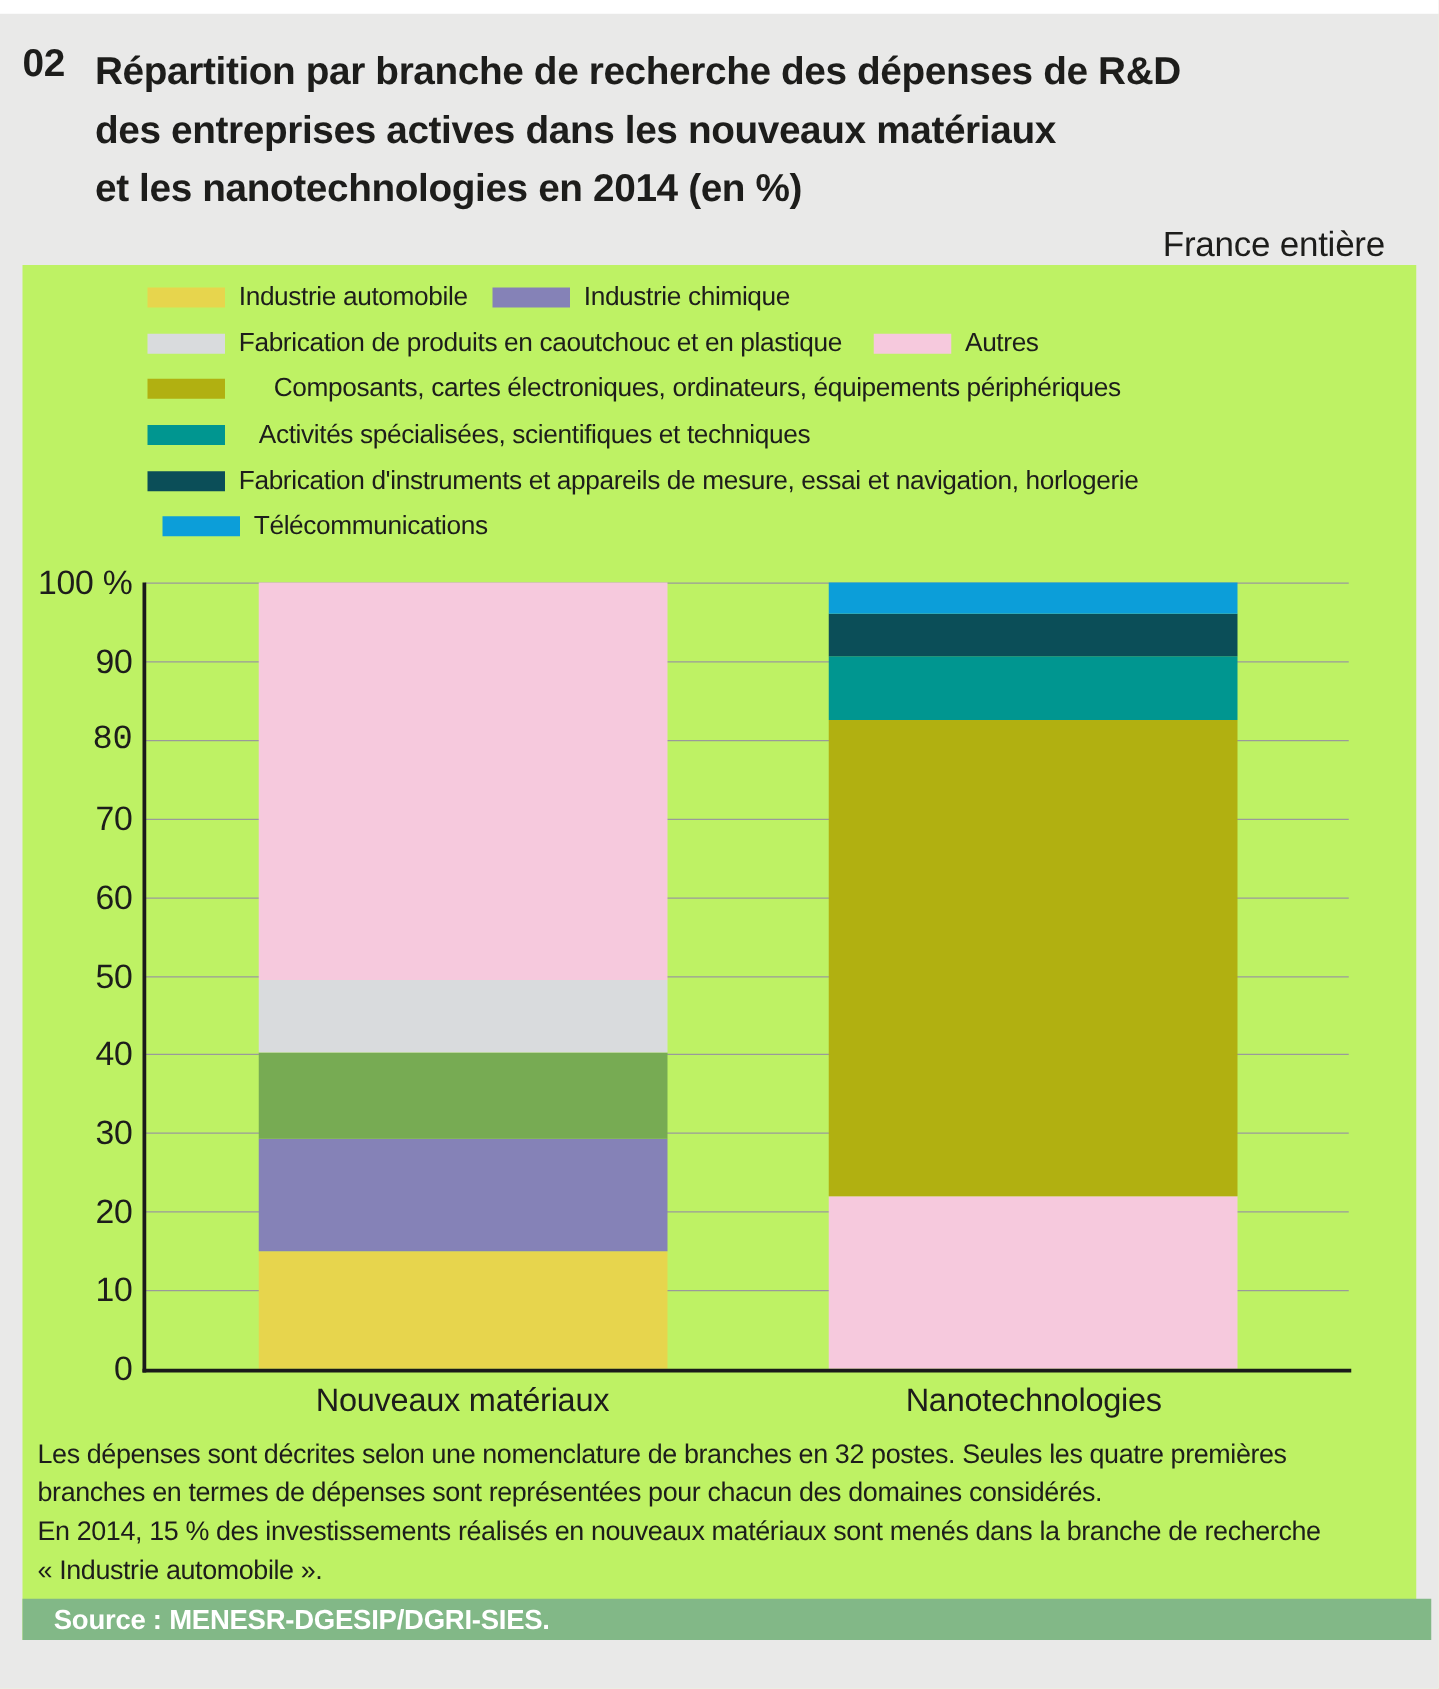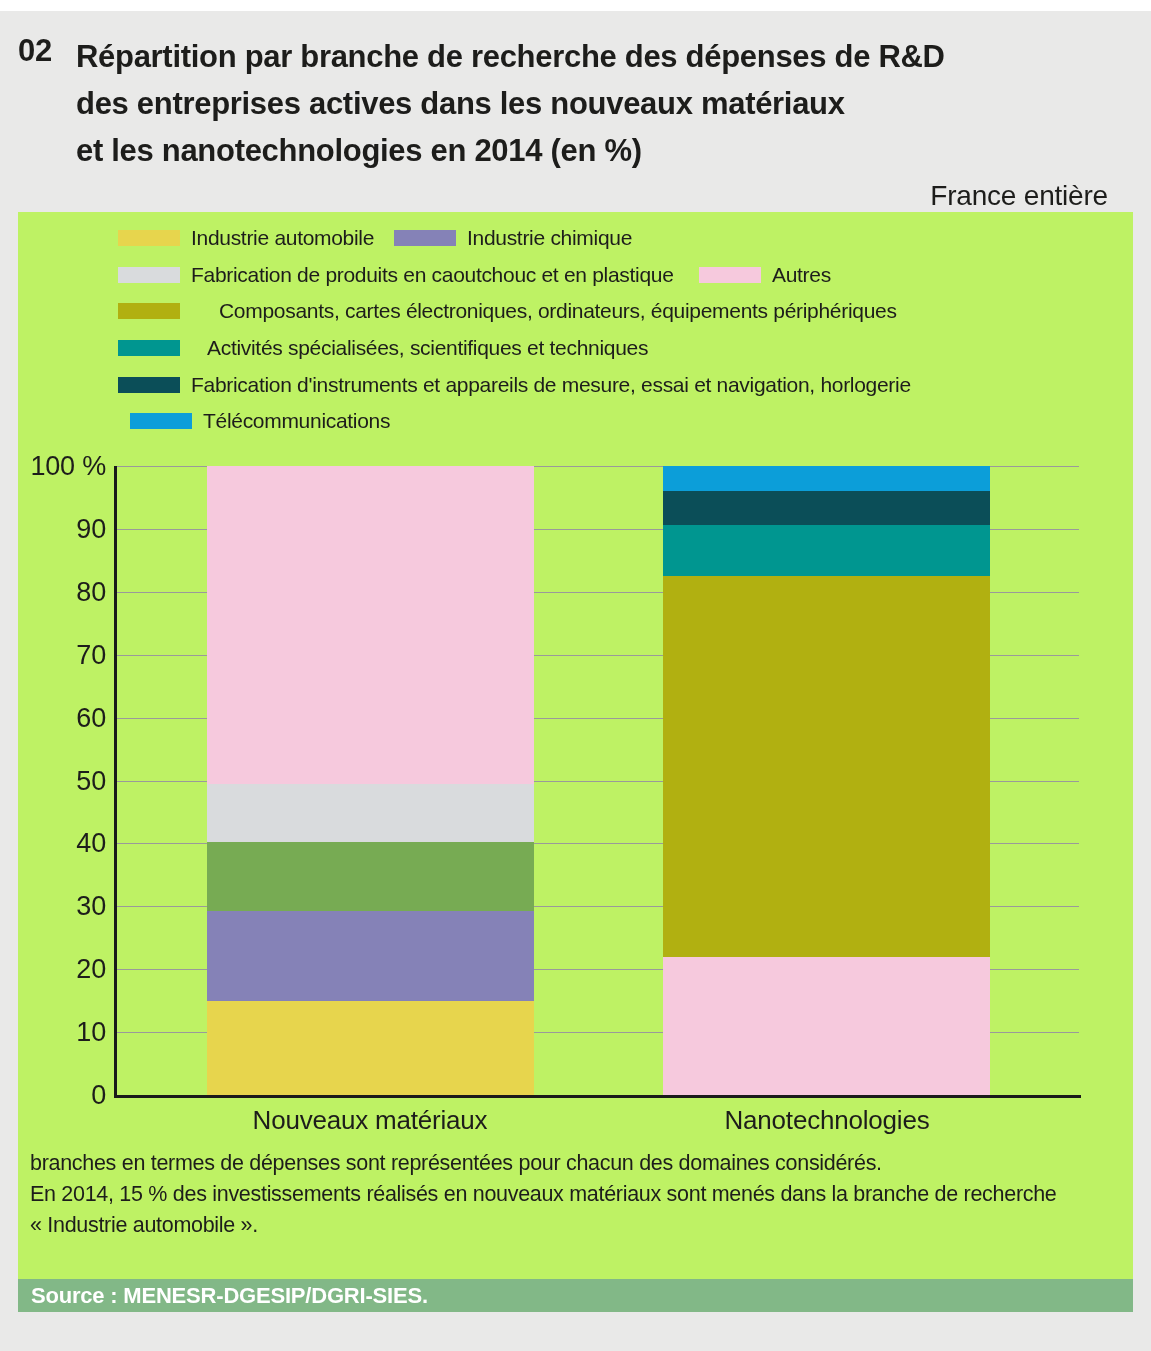--- a/index.html
+++ b/index.html
@@ -38,21 +38,21 @@
   .bar-0{left:91px;width:327px;}
   .bar-1{left:547px;width:327px;}
   .segment{position:absolute;left:0;width:100%;}
   .x-label{position:absolute;top:893px;width:400px;text-align:center;font-size:26px;letter-spacing:-0.2px;}
   .xl-0{left:152px;}
   .xl-1{left:609px;}
 
   .notes{position:absolute;left:12px;top:936px;font-size:21.5px;line-height:31px;letter-spacing:-0.3px;}
   .note-line{white-space:nowrap;}
 
-  .source-bar{position:absolute;left:0;bottom:0;width:100%;height:33px;display:flex;align-items:center;}
+  .source-bar{position:absolute;left:0;bottom:0;width:100%;height:33px;display:flex;align-items:center;padding-left:12px;}
   .source-text{font-size:22px;font-weight:bold;color:#ffffff;padding-left:13px;letter-spacing:-0.2px;white-space:nowrap;}
 </style>
 </head>
 <body>
 
 <div class="page" style="background: rgb(233, 233, 232);">
   <div class="top-strip"></div>
 
   <div class="fig-num">02</div>
 
@@ -95,21 +95,21 @@
       <span class="legend-label">Fabrication d'instruments et appareils de mesure, essai et navigation, horlogerie</span>
     </div>
     <div class="legend-item li-8">
       <span class="swatch" style="background: rgb(12, 158, 217);"></span>
       <span class="legend-label">Télécommunications</span>
     </div>
 
     <div class="y-labels">
         <div class="ytick" style="top: -16px;">100 %</div>
         <div class="ytick" style="top: 46.9px;">90</div>
-        <div class="ytick" style="top: 109.8px;">80</div>
+        <div class="ytick" style="top: 109.8px; font-family: Liberation Mono, monospace;">80</div>
         <div class="ytick" style="top: 172.7px;">70</div>
         <div class="ytick" style="top: 235.6px;">60</div>
         <div class="ytick" style="top: 298.5px;">50</div>
         <div class="ytick" style="top: 361.4px;">40</div>
         <div class="ytick" style="top: 424.3px;">30</div>
         <div class="ytick" style="top: 487.2px;">20</div>
         <div class="ytick" style="top: 550.1px;">10</div>
         <div class="ytick" style="top: 613px;">0</div>
       </div>
 
@@ -142,20 +142,21 @@
         </div>
     </div>
 
     <div class="axis-y"></div>
     <div class="axis-x"></div>
 
     <div class="x-label xl-0">Nouveaux matériaux</div>
     <div class="x-label xl-1">Nanotechnologies</div>
 
     <div class="notes">
+      <div class="note-line">Les dépenses sont décrites selon une nomenclature de branches en 32 postes. Seules les quatre premières</div>
       <div class="note-line">branches en termes de dépenses sont représentées pour chacun des domaines considérés.</div>
       <div class="note-line">En 2014, 15 % des investissements réalisés en nouveaux matériaux sont menés dans la branche de recherche</div>
       <div class="note-line">« Industrie automobile ».</div>
     </div>
 
     <div class="source-bar" style="background: rgb(130, 184, 135);">
       <span class="source-text">Source : MENESR-DGESIP/DGRI-SIES.</span>
     </div>
   </div>
 </div>

